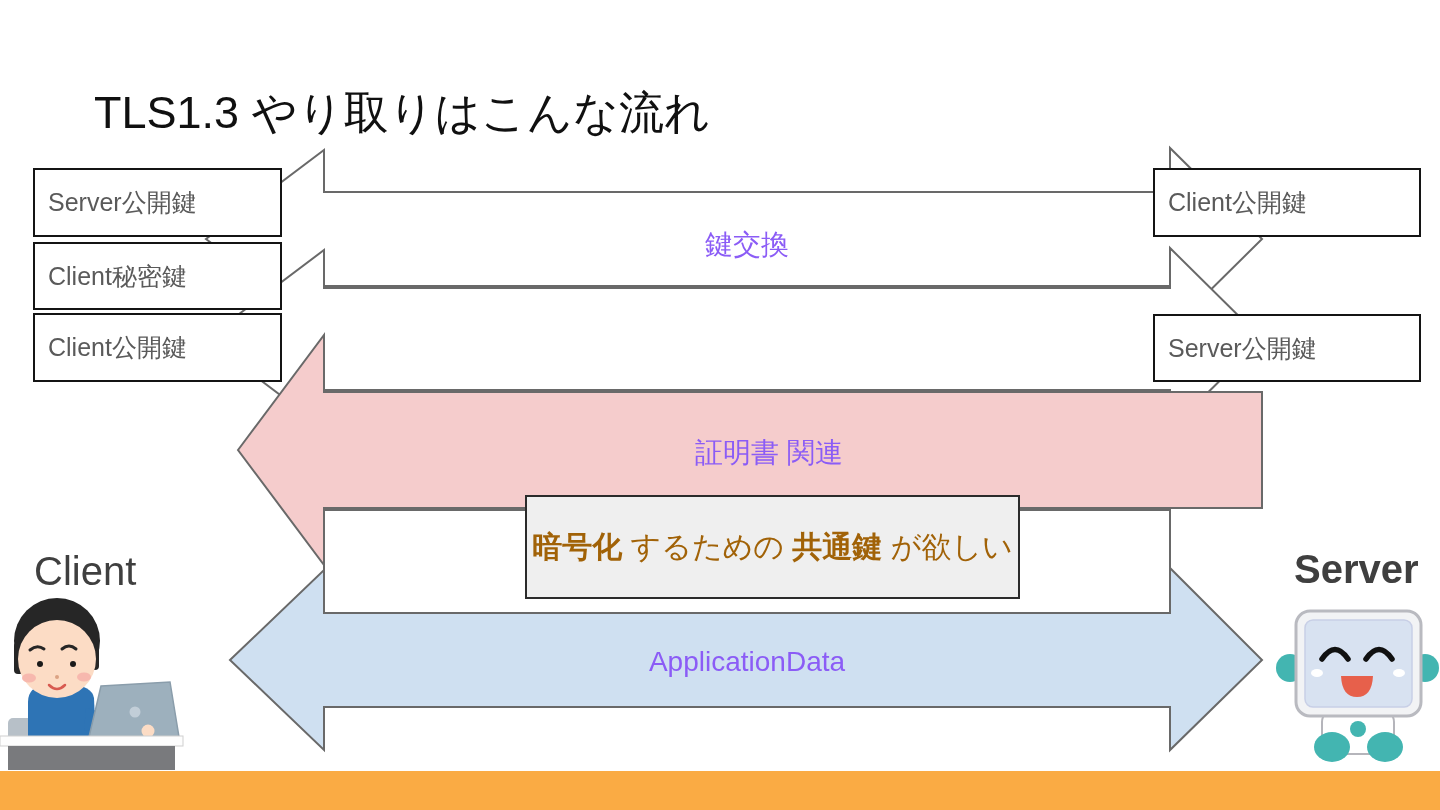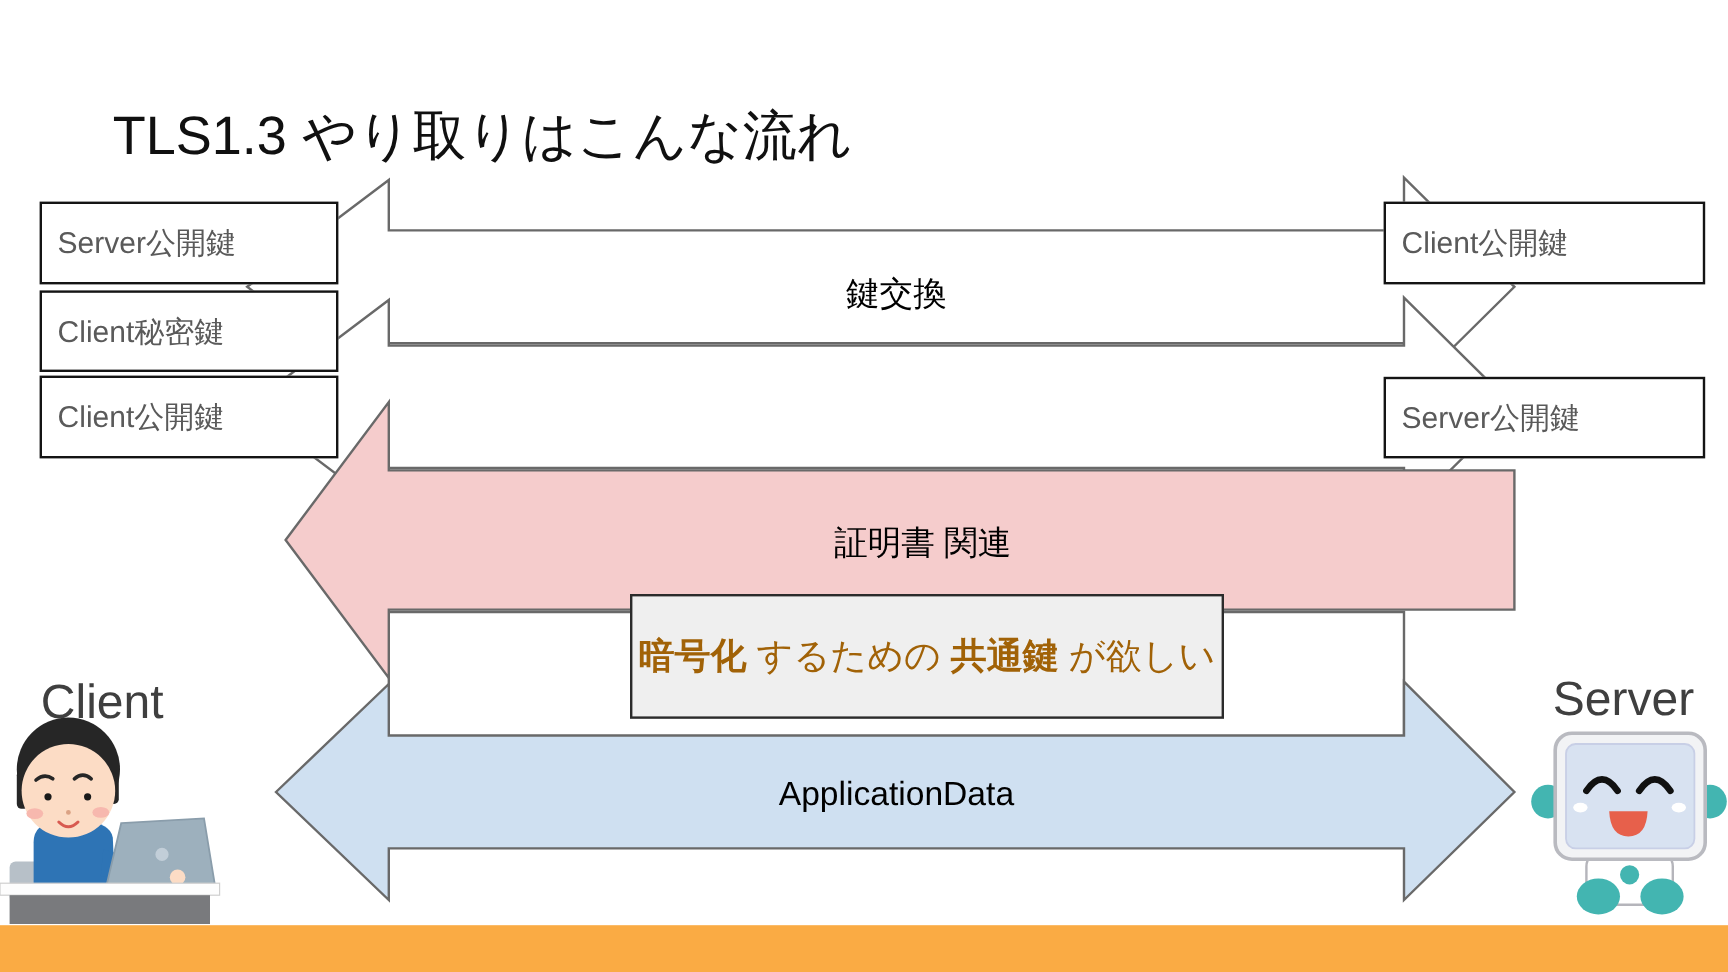--- a/index.html
+++ b/index.html
@@ -4,31 +4,31 @@
 <style>
   html,body{margin:0;padding:0;}
   body{font-family:"Liberation Sans","DejaVu Sans",sans-serif;background:#fff;}
   .stage{position:relative;width:1440px;height:810px;background:var(--background,#fff);overflow:hidden;}
   .arrows-svg{position:absolute;left:0;top:0;width:1440px;height:810px;z-index:1;}
   .slide-title{position:absolute;left:62px;top:83px;font-size:45px;color:#101010;letter-spacing:0px;z-index:3;white-space:nowrap;margin-left:32px;}
   .keybox{position:absolute;background:#fff;border:2px solid var(--box_border,#141414);box-sizing:border-box;
           display:flex;align-items:center;padding-left:13px;font-size:25px;color:var(--box_text,#5a5a5a);z-index:4;white-space:nowrap;}
   .kb-left{left:33px;width:249px;height:69px;}
   .kb-right{left:1153px;width:268px;height:69px;}
-  .flow-label{position:absolute;text-align:center;font-size:28px;color:#000000;z-index:3;white-space:nowrap;}
+  .flow-label{position:absolute;text-align:center;font-size:28px;color:#8b5cf6;z-index:3;white-space:nowrap;}
   .lbl-keyex{left:324px;width:846px;top:226px;}
   .lbl-cert{left:324px;width:890px;top:434px;}
   .lbl-appdata{left:324px;width:846px;top:646px;}
   .callout{position:absolute;left:525px;top:495px;width:495px;height:104px;background:var(--callout_gray,#efefef);
            border:2.5px solid #2b2b2b;box-sizing:border-box;display:flex;align-items:center;justify-content:center;
            font-size:30px;color:#a16207;z-index:5;white-space:nowrap;}
   .callout b{font-weight:bold;}
-  .actor-label{position:absolute;font-size:40px;color:#3f3f3f;z-index:3;white-space:nowrap;margin-top:14px;}
+  .actor-label{position:absolute;font-size:40px;color:#3f3f3f;z-index:3;white-space:nowrap;}
   .actor-client{left:34px;top:549px;}
-  .actor-server{left:1294px;top:547px;}
+  .actor-server{left:1294px;top:547px;font-weight:bold;}
   .bottom-bar{position:absolute;left:0;top:771px;width:1440px;height:39px;background:var(--bottom_bar_orange,#faab44);z-index:2;}
 </style>
 </head>
 <body>
 
 <div class="stage">
 
   <svg class="arrows-svg" viewBox="0 0 1440 810" xmlns="http://www.w3.org/2000/svg">
 
     <path d="M206,239 L324,150 L324,192 L1170,192 L1170,148 L1262,239 L1170,330 L1170,286 L324,286 L324,328 Z" fill="#ffffff" stroke="var(--arrow_outline)" stroke-width="2"></path>

